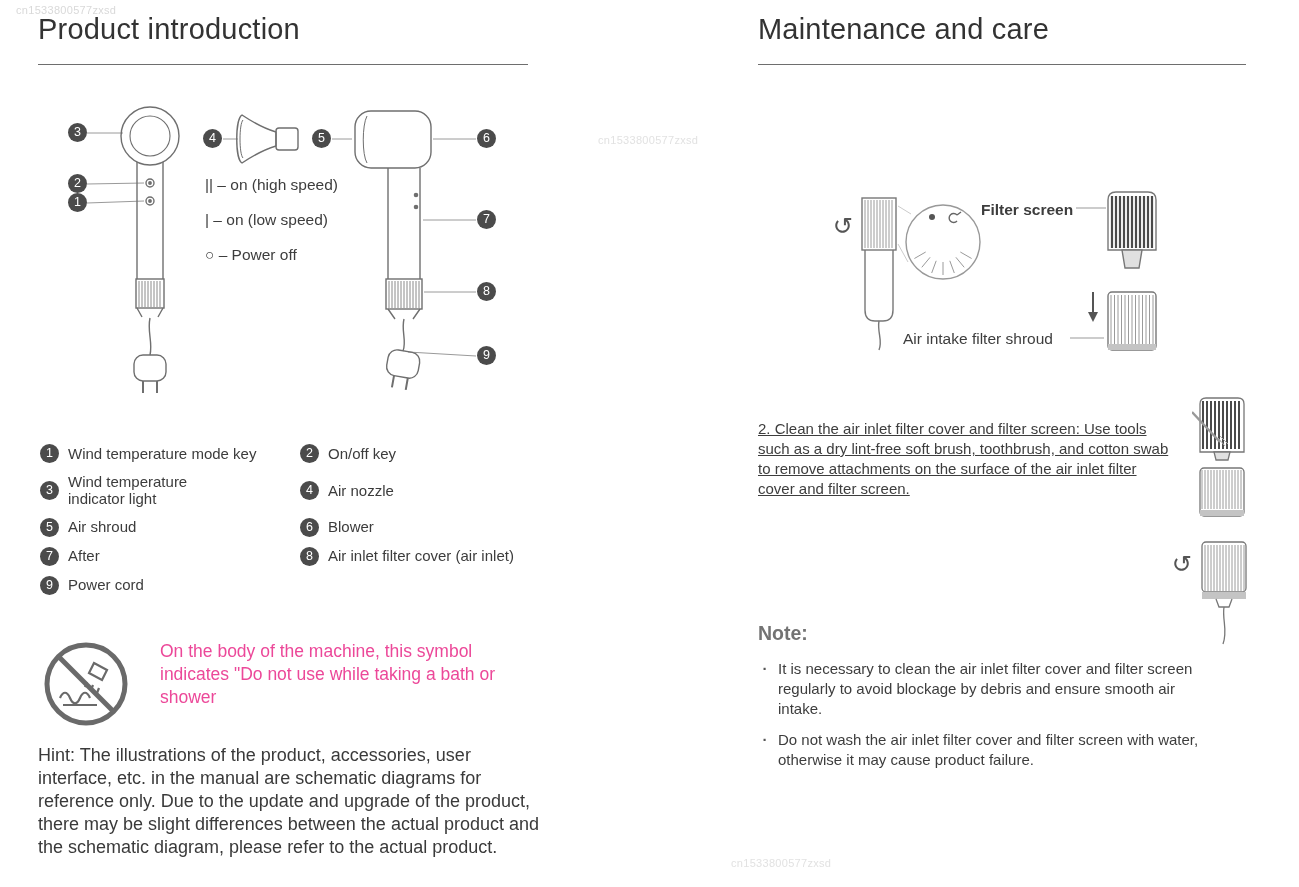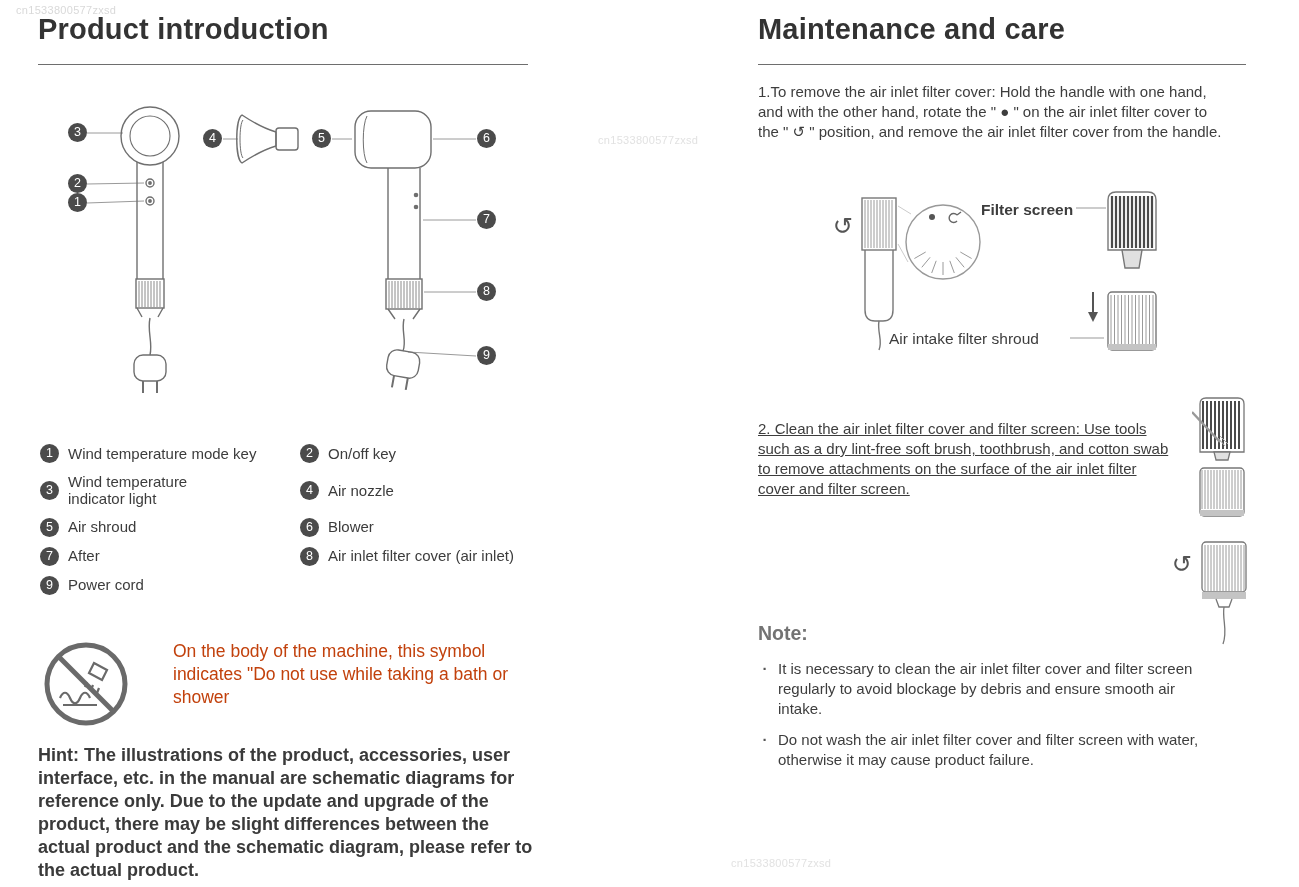--- a/index.html
+++ b/index.html
@@ -7,21 +7,21 @@
   body { font-family:"Liberation Sans","DejaVu Sans",sans-serif; color:#3d3d3d; }
   .page { position:relative; width:1299px; height:887px; background:#fff; overflow:hidden; }
 
   .wm { position:absolute; font-size:11px; color:#e2e2e2; letter-spacing:.3px; }
   .wm1 { left:16px; top:4px; color:#d9d9d9; }
   .wm2 { left:598px; top:134px; }
   .wm3 { left:731px; top:857px; }
 
   .section { position:absolute; left:0; top:0; width:100%; height:100%; }
 
-  .section-title { position:absolute; top:13px; font-size:29px; font-weight:700; color:#333; letter-spacing:.2px; }
+  .section-title { position:absolute; top:13px; font-size:29px; font-weight:400; color:#333; letter-spacing:.2px; }
   .t-left { left:38px; }
   .t-right { left:758px; }
   .rule { position:absolute; top:64px; border-top:1px solid #6e6e6e; }
   .rule-left { left:38px; width:490px; }
   .rule-right { left:758px; width:488px; }
 
   
   .diagram { position:absolute; left:40px; top:95px; width:500px; height:335px; }
   .diagram svg { position:absolute; left:0; top:0; }
   .callout, .num {
@@ -37,35 +37,35 @@
   .legend { position:absolute; left:165px; top:72px; font-size:15.5px; line-height:35px; color:#3d3d3d; white-space:nowrap; }
 
   .parts { position:absolute; left:40px; top:444px; width:508px;
            display:grid; grid-template-columns:260px 248px; row-gap:10px; align-items:center;
            font-size:15px; color:#3c3c3c; }
   .part { display:flex; align-items:center; gap:9px; }
   .part .plabel { line-height:1.15; }
   .part .plabel.wrap { width:158px; }
 
   .warning { position:absolute; left:42px; top:640px; display:flex; gap:30px; align-items:flex-start; }
-  .warning-text { width:362px; font-size:17.5px; line-height:23px; color:#c2410c;margin-left:13px; }
-
-  .hint { position:absolute; left:38px; top:744px; width:506px; font-size:18px; line-height:23px; color:#3a3a3a;font-weight:bold; }
+  .warning-text { width:362px; font-size:17.5px; line-height:23px; color:#ec4899; }
+
+  .hint { position:absolute; left:38px; top:744px; width:506px; font-size:18px; line-height:23px; color:#3a3a3a; }
 
   
   .step { position:absolute; font-size:15px; line-height:20px; color:#3d3d3d; }
   .step1 { left:758px; top:82px;  width:470px; }
   .step2 { left:758px; top:419px; width:418px;text-decoration:underline; }
   .step3 { left:758px; top:546px; width:420px; }
 
   .mdiagram1 { position:absolute; left:795px; top:188px; width:412px; height:182px; }
   .mdiagram1 svg { position:absolute; left:0; top:0; }
   .lbl { position:absolute; font-size:15.5px; color:#3d3d3d; white-space:nowrap; }
   .lbl-filter { left:186px; top:13px;font-weight:bold; }
-  .lbl-shroud { left:94px; top:142px; }
+  .lbl-shroud { left:108px; top:142px; }
   .rot-arrow { position:absolute; font-size:24px; color:#555; }
   .ra1 { left:38px; top:24px; }
   .ra3 { left:0px; top:12px; }
 
   .mdiagram2 { position:absolute; left:1192px; top:396px; width:60px; height:125px; }
   .mdiagram3 { position:absolute; left:1172px; top:538px; width:80px; height:112px; }
   .mdiagram3 svg { position:absolute; left:0; top:0; }
 
   .note-title { position:absolute; left:758px; top:622px; font-size:19.5px; font-weight:700; color:#737373; }
   .notes { position:absolute; left:760px; top:659px; width:452px; }
@@ -144,20 +144,25 @@
       <span class="callout c1">1</span>
       <span class="callout c2">2</span>
       <span class="callout c3">3</span>
       <span class="callout c4">4</span>
       <span class="callout c5">5</span>
       <span class="callout c6">6</span>
       <span class="callout c7">7</span>
       <span class="callout c8">8</span>
       <span class="callout c9">9</span>
 
+      <div class="legend">
+        <div>|| – on (high speed)</div>
+        <div>| – on (low speed)</div>
+        <div>○ – Power off</div>
+      </div>
     </div>
 
     <div class="parts">
       <div class="part">
           <span class="num">1</span>
           <span class="plabel">Wind temperature mode key</span>
         </div>
       <div class="part">
           <span class="num">2</span>
           <span class="plabel">On/off key</span>
@@ -208,21 +213,20 @@
       <p class="warning-text">On the body of the machine, this symbol indicates "Do not use while taking a bath or shower</p>
     </div>
 
     <p class="hint">Hint: The illustrations of the product, accessories, user interface, etc. in the manual are schematic diagrams for reference only. Due to the update and upgrade of the product, there may be slight differences between the actual product and the schematic diagram, please refer to the actual product.</p>
   </section>
 
   <section class="section">
     <h1 class="section-title t-right">Maintenance and care</h1>
     <div class="rule rule-right"></div>
 
-    <p class="step step1">1.To remove the air inlet filter cover: Hold the handle with one hand, and with the other hand, rotate the " ● " on the air inlet filter cover to the " ↺ " position, and remove the air inlet filter cover from the handle.</p>
 
     <div class="mdiagram1">
       <svg width="412" height="182" viewBox="0 0 412 182">
         <g fill="none" stroke="#777" stroke-width="1.4">
 
           <rect x="67" y="10" width="34" height="52"></rect>
           <path d="M70 12V60 M73 12V60 M76 12V60 M79 12V60 M82 12V60 M85 12V60 M88 12V60 M91 12V60 M94 12V60 M97 12V60" stroke="#9a9a9a" stroke-width="1"></path>
           <path d="M70 62 L70 122 Q70 133 80 133 L88 133 Q98 133 98 122 L98 62"></path>
           <path d="M84 133 C82 144 88 153 84 162"></path>
 

